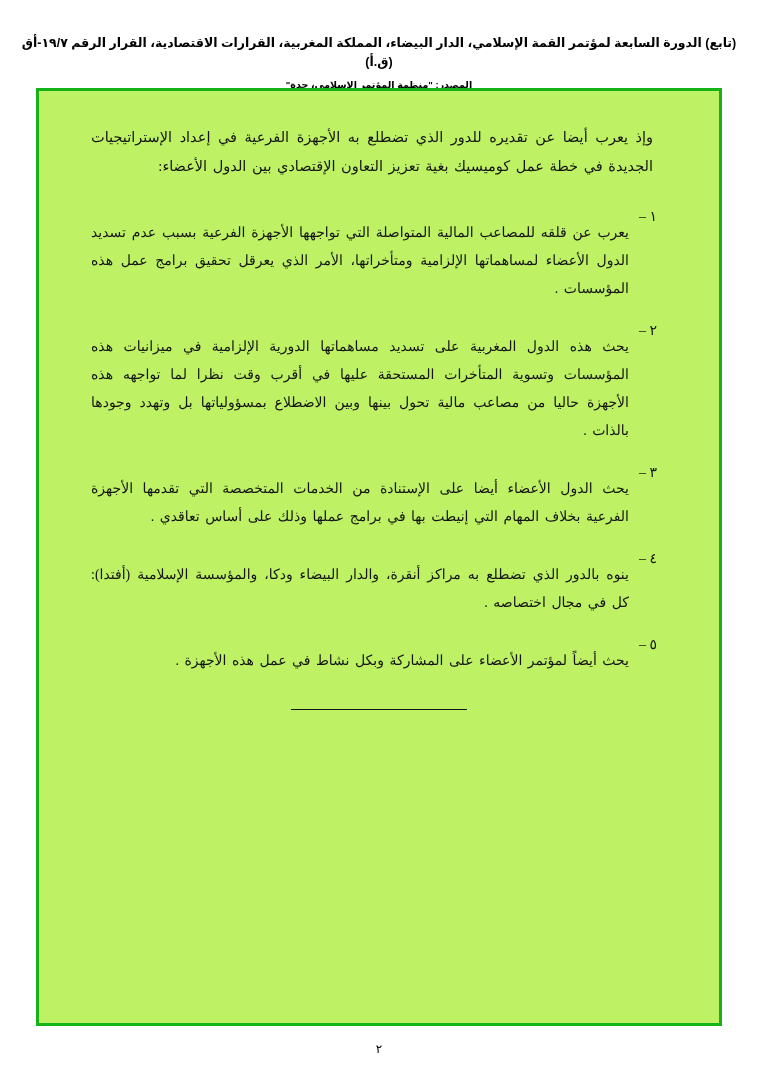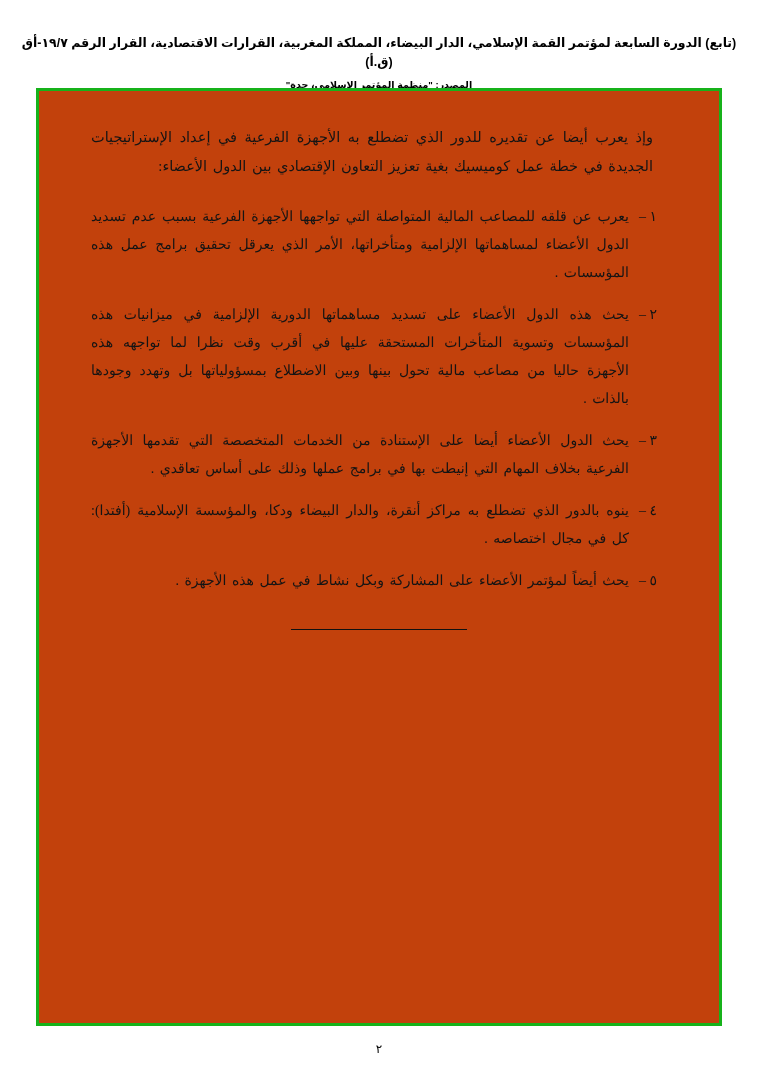--- a/index.html
+++ b/index.html
@@ -50,21 +50,21 @@
 
   
   .frame {
     position: absolute;
     top: 88px;
     left: 36px;
     width: 686px;
     height: 938px;
     border: 3.5px solid #16b21a;
     box-sizing: border-box;
-    background: #c2410c;
+    background: #bef264;
   }
 
   .content {
     position: absolute;
     top: 32px;
     right: 52px;
     left: 52px;
     direction: rtl;
   }
 
@@ -101,20 +101,21 @@
     direction: rtl;
   }
   .clause-text {
     flex: 1 1 auto;
     font-size: 14px;
     line-height: 2.0;
     text-align: justify;
     text-align-last: right;
     color: #141414;
     word-spacing: 2px;
+    margin-top: 16px;
   }
 
   .rule {
     margin: 34px auto 0 auto;
     width: 176px;
     height: 0;
     border-top: 1.6px solid #111111;
   }
 
   
@@ -144,21 +145,21 @@
 
       <p class="intro">وإذ يعرب أيضا عن تقديره للدور الذي تضطلع به الأجهزة الفرعية في إعداد الإستراتيجيات الجديدة في خطة عمل كوميسيك بغية تعزيز التعاون الإقتصادي بين الدول الأعضاء:</p>
 
       <ol class="clauses">
         <li>
           <span class="num">١ –</span>
           <span class="clause-text">يعرب عن قلقه للمصاعب المالية المتواصلة التي تواجهها الأجهزة الفرعية بسبب عدم تسديد الدول الأعضاء لمساهماتها الإلزامية ومتأخراتها، الأمر الذي يعرقل تحقيق برامج عمل هذه المؤسسات .</span>
         </li>
         <li>
           <span class="num">٢ –</span>
-          <span class="clause-text">يحث هذه الدول الأعضاء على تسديد مساهماتها الدورية الإلزامية في ميزانيات هذه المؤسسات وتسوية المتأخرات المستحقة عليها في أقرب وقت نظرا لما تواجهه هذه الأجهزة حاليا من مصاعب مالية تحول بينها وبين الاضطلاع بمسؤولياتها بل وتهدد وجودها بالذات .</span>
+          <span class="clause-text">يحث هذه الدول المغربية على تسديد مساهماتها الدورية الإلزامية في ميزانيات هذه المؤسسات وتسوية المتأخرات المستحقة عليها في أقرب وقت نظرا لما تواجهه هذه الأجهزة حاليا من مصاعب مالية تحول بينها وبين الاضطلاع بمسؤولياتها بل وتهدد وجودها بالذات .</span>
         </li>
         <li>
           <span class="num">٣ –</span>
           <span class="clause-text">يحث الدول الأعضاء أيضا على الإستنادة من الخدمات المتخصصة التي تقدمها الأجهزة الفرعية بخلاف المهام التي إنيطت بها في برامج عملها وذلك على أساس تعاقدي .</span>
         </li>
         <li>
           <span class="num">٤ –</span>
           <span class="clause-text">ينوه بالدور الذي تضطلع به مراكز أنقرة، والدار البيضاء ودكا، والمؤسسة الإسلامية (أفتدا): كل في مجال اختصاصه .</span>
         </li>
         <li>

